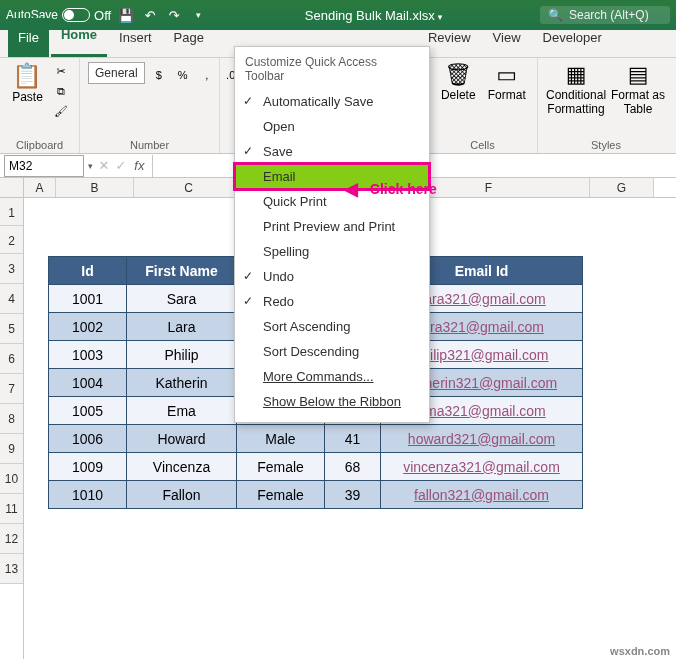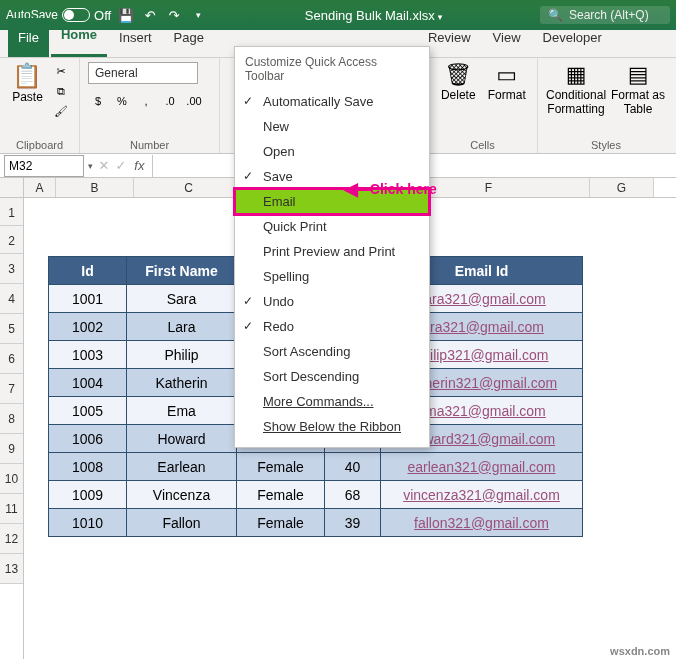--- a/index.html
+++ b/index.html
@@ -113,21 +113,21 @@
       </div>
       <div style="display:flex;flex-direction:column;gap:2px">
         <span class="mini">✂</span>
         <span class="mini">⧉</span>
         <span class="mini">🖌</span>
       </div>
     </div>
     <div class="group-label">Clipboard</div>
   </div>
   <div class="group" style="width:140px">
-    <div class="group-body" style="flex-direction:column">
+    <div class="group-body" style="flex-direction:row">
       <div class="number-box">General</div>
       <div class="small-icons">
         <span class="mini">$</span>
         <span class="mini">%</span>
         <span class="mini">,</span>
         <span class="mini">.0</span>
         <span class="mini">.00</span>
       </div>
     </div>
     <div class="group-label">Number</div>
@@ -248,27 +248,20 @@
             <td></td>
             <td><a href="#">ema321@gmail.com</a></td>
           </tr>
           <tr class="even">
             <td>1006</td>
             <td>Howard</td>
             <td>Male</td>
             <td>41</td>
             <td><a href="#">howard321@gmail.com</a></td>
           </tr>
-          <tr class="even">
-            <td>1008</td>
-            <td>Earlean</td>
-            <td>Female</td>
-            <td>40</td>
-            <td><a href="#">earlean321@gmail.com</a></td>
-          </tr>
           <tr class="odd">
             <td>1009</td>
             <td>Vincenza</td>
             <td>Female</td>
             <td>68</td>
             <td><a href="#">vincenza321@gmail.com</a></td>
           </tr>
           <tr class="even">
             <td>1010</td>
             <td>Fallon</td>
@@ -278,21 +271,20 @@
           </tr>
         </tbody>
     </table>
   </div>
 </div>
 
 <div class="dropdown">
   <div class="dd-title">Customize Quick Access Toolbar</div>
   <div id="dditems">
       <div class="dd-item check"><span>Automatically Save</span></div>
-      <div class="dd-item"><span>New</span></div>
       <div class="dd-item"><span>Open</span></div>
       <div class="dd-item check"><span>Save</span></div>
       <div class="dd-item email-hl"><span>Email</span></div>
       <div class="dd-item"><span>Quick Print</span></div>
       <div class="dd-item"><span>Print Preview and Print</span></div>
       <div class="dd-item"><span>Spelling</span></div>
       <div class="dd-item check"><span>Undo</span></div>
       <div class="dd-item check"><span>Redo</span></div>
       <div class="dd-item"><span>Sort Ascending</span></div>
       <div class="dd-item"><span>Sort Descending</span></div>

